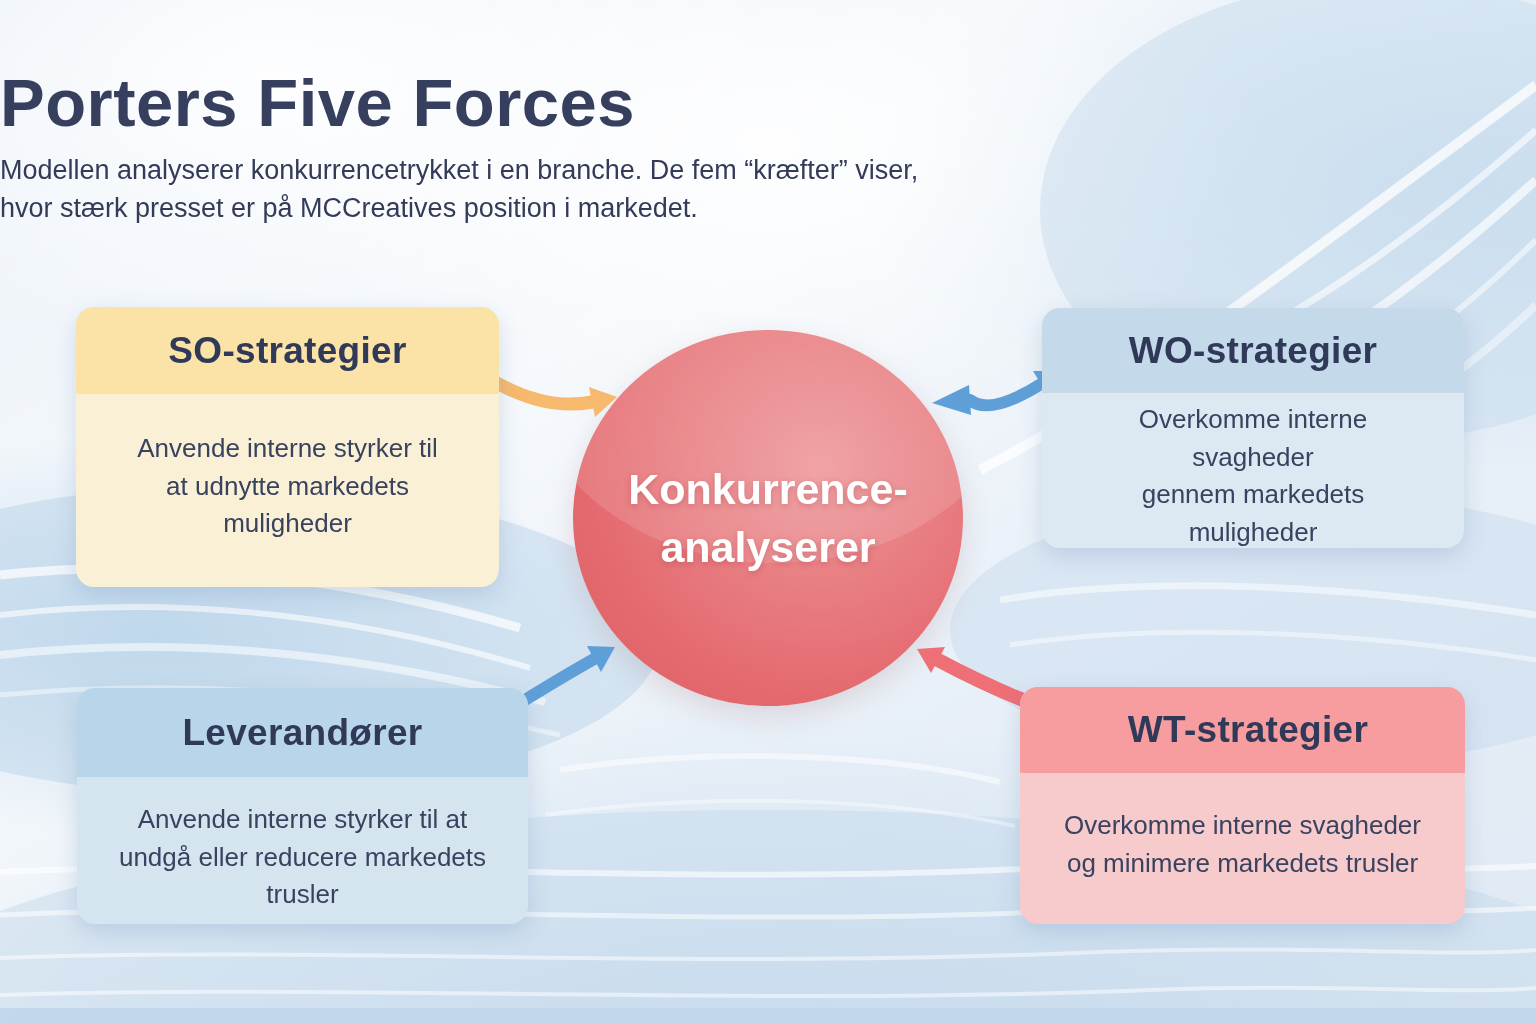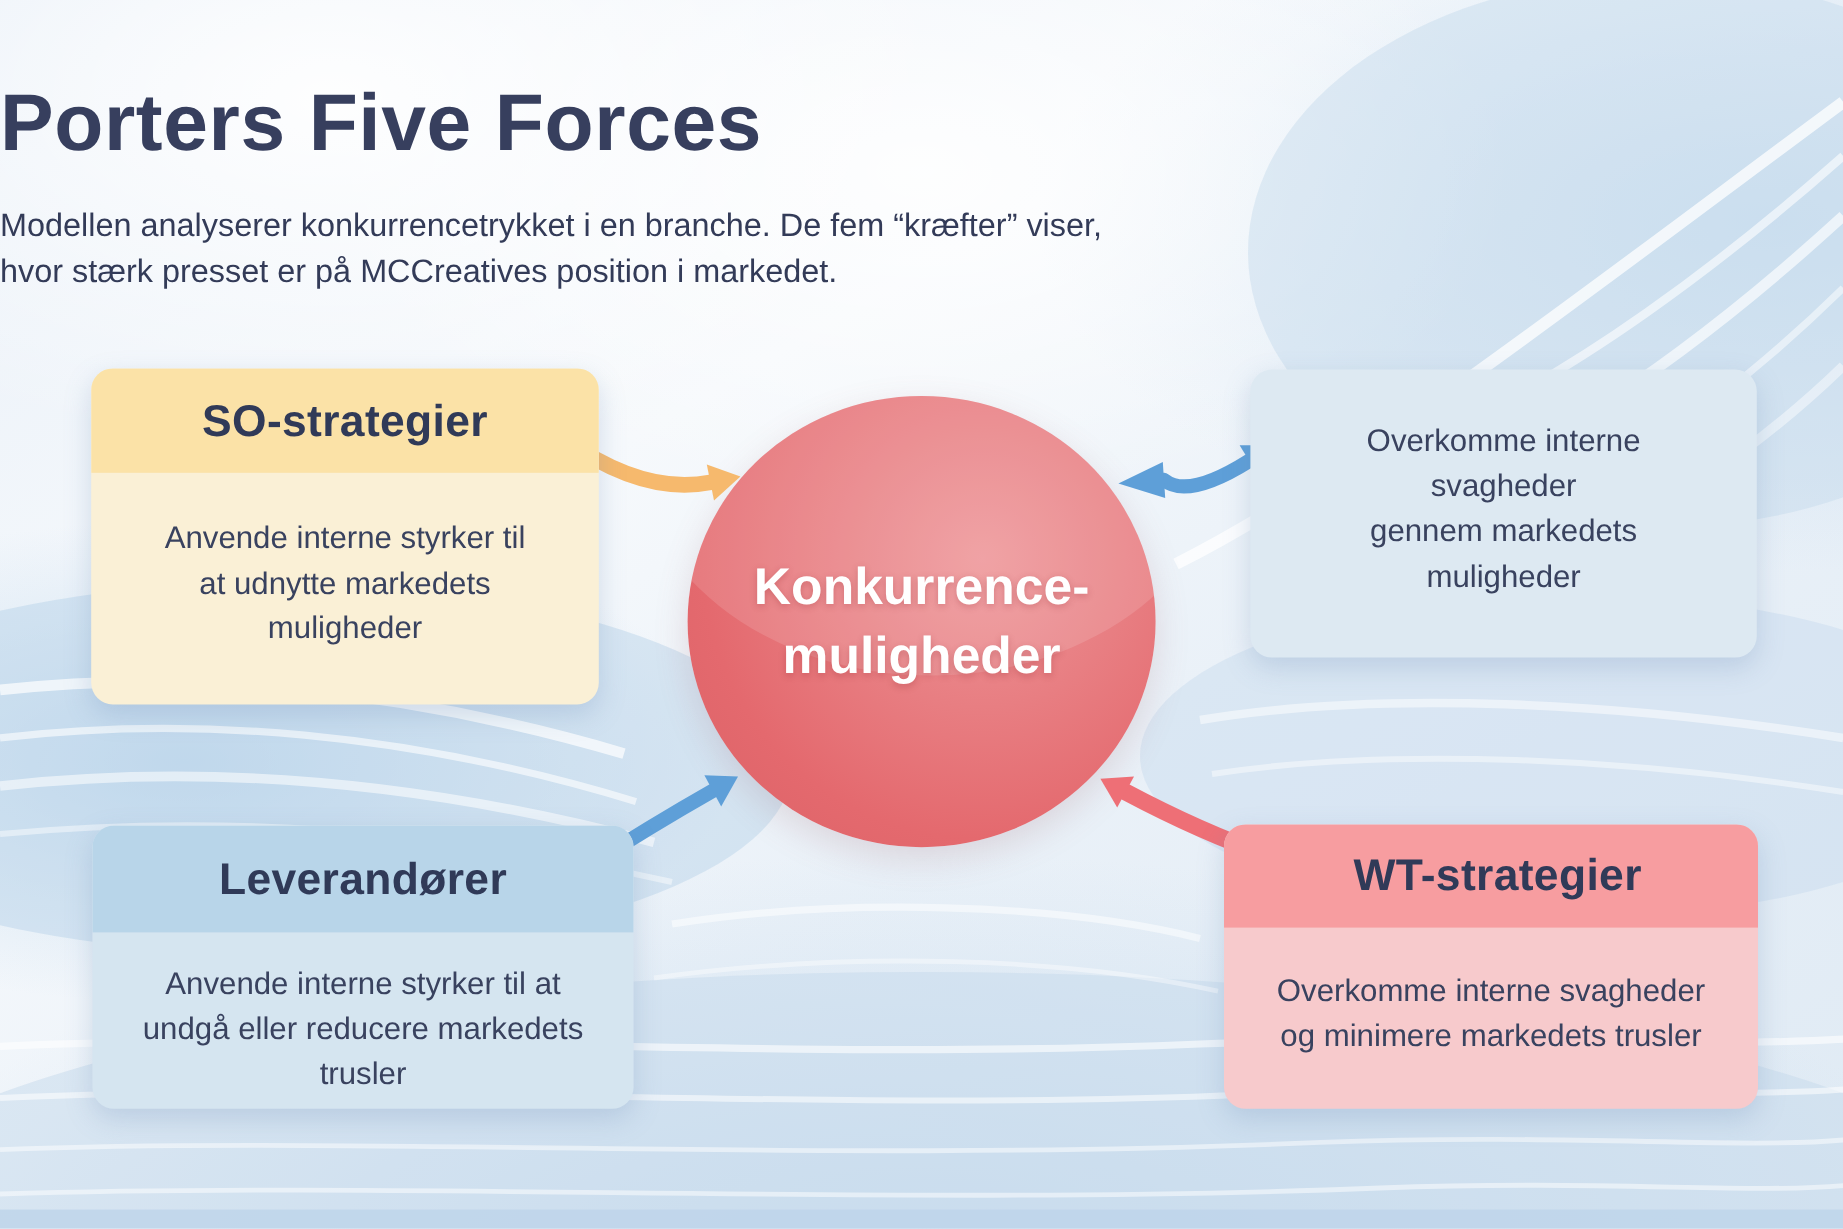--- a/index.html
+++ b/index.html
@@ -16,21 +16,21 @@
       radial-gradient(900px 430px at 96% 18%, rgba(186,212,236,.55), rgba(186,212,236,0) 68%),
       radial-gradient(1250px 520px at 50% 106%, rgba(182,209,233,.60), rgba(182,209,233,0) 72%),
       linear-gradient(150deg,#e9f0f8 0%,#f6f9fc 35%,#eaf1f8 60%,#dfeaf4 100%);
   }
   .bg-waves{position:absolute;inset:0;z-index:0;}
   .page-title{
     margin:0;position:absolute;top:64px;left:0;width:100%;
     font-size:67px;font-weight:700;letter-spacing:.5px;color:#373f5e;
   }
   .page-subtitle{
-    margin:0;position:absolute;top:170px;left:0;width:100%;
+    margin:0;position:absolute;top:152px;left:0;width:100%;
     font-size:27px;line-height:1.4;color:#333b58;white-space:pre-line;
   }
   .center-node{
     position:absolute;left:573px;top:330px;width:390px;height:376px;
     border-radius:50%;z-index:1;overflow:hidden;
     display:flex;align-items:center;justify-content:center;
     background:radial-gradient(circle at 63% 36%, #ee9598 0%, #e87e82 36%, var(--circle-color,#e4696e) 68%, #da6165 100%);
     box-shadow:0 10px 28px rgba(150,90,100,.18);
   }
   .center-node::after{
@@ -98,21 +98,21 @@
     </g>
     <rect x="0" y="1008" width="1536" height="16" fill="#bed5ea" opacity="0.85"></rect>
   </svg>
 
   <h1 class="page-title" style="color: rgb(55, 63, 94);">Porters Five Forces</h1>
   <p class="page-subtitle">Modellen analyserer konkurrencetrykket i en branche. De fem “kræfter” viser,
 hvor stærk presset er på MCCreatives position i markedet.</p>
 
   <div class="center-node" style="--circle-color: #e4696e;">
     <div class="center-node-label" style="color: rgb(255, 255, 255);">Konkurrence-
-muligheder</div>
+analyserer</div>
   </div>
 
   <svg class="arrows" width="1536" height="1024" viewBox="0 0 1536 1024" aria-hidden="true">
     <g>
       <path d="M470 366 Q536 413 592 402" fill="none" stroke-width="13" stroke-linecap="round" style="stroke: rgb(246, 185, 109);"></path>
       <polygon points="617,397 595,417 589,387" style="fill: rgb(246, 185, 109);"></polygon>
     </g>
     <g>
       <path d="M970 400 Q990 416 1041 384" fill="none" stroke-width="12" stroke-linecap="round" style="stroke: rgb(94, 159, 216);"></path>
       <polygon points="932,403 969,385 971,415" style="fill: rgb(94, 159, 216);"></polygon>
@@ -131,20 +131,23 @@
   <section class="card card-so" style="background: rgb(250, 240, 214);">
     <header class="card-header" style="background: rgb(251, 226, 167);">
       <h2 class="card-title">SO-strategier</h2>
     </header>
     <div class="card-body">Anvende interne styrker til
 at udnytte markedets
 muligheder</div>
   </section>
 
   <section class="card card-wo" style="background: rgb(221, 233, 242);">
+    <header class="card-header" style="background: rgb(196, 218, 235);">
+      <h2 class="card-title">WO-strategier</h2>
+    </header>
     <div class="card-body">Overkomme interne svagheder
 gennem markedets
 muligheder</div>
   </section>
 
   <section class="card card-lev" style="background: rgb(213, 229, 240); gap: 16px;">
     <header class="card-header" style="background: rgb(184, 213, 233);">
       <h2 class="card-title">Leverandører</h2>
     </header>
     <div class="card-body">Anvende interne styrker til at

